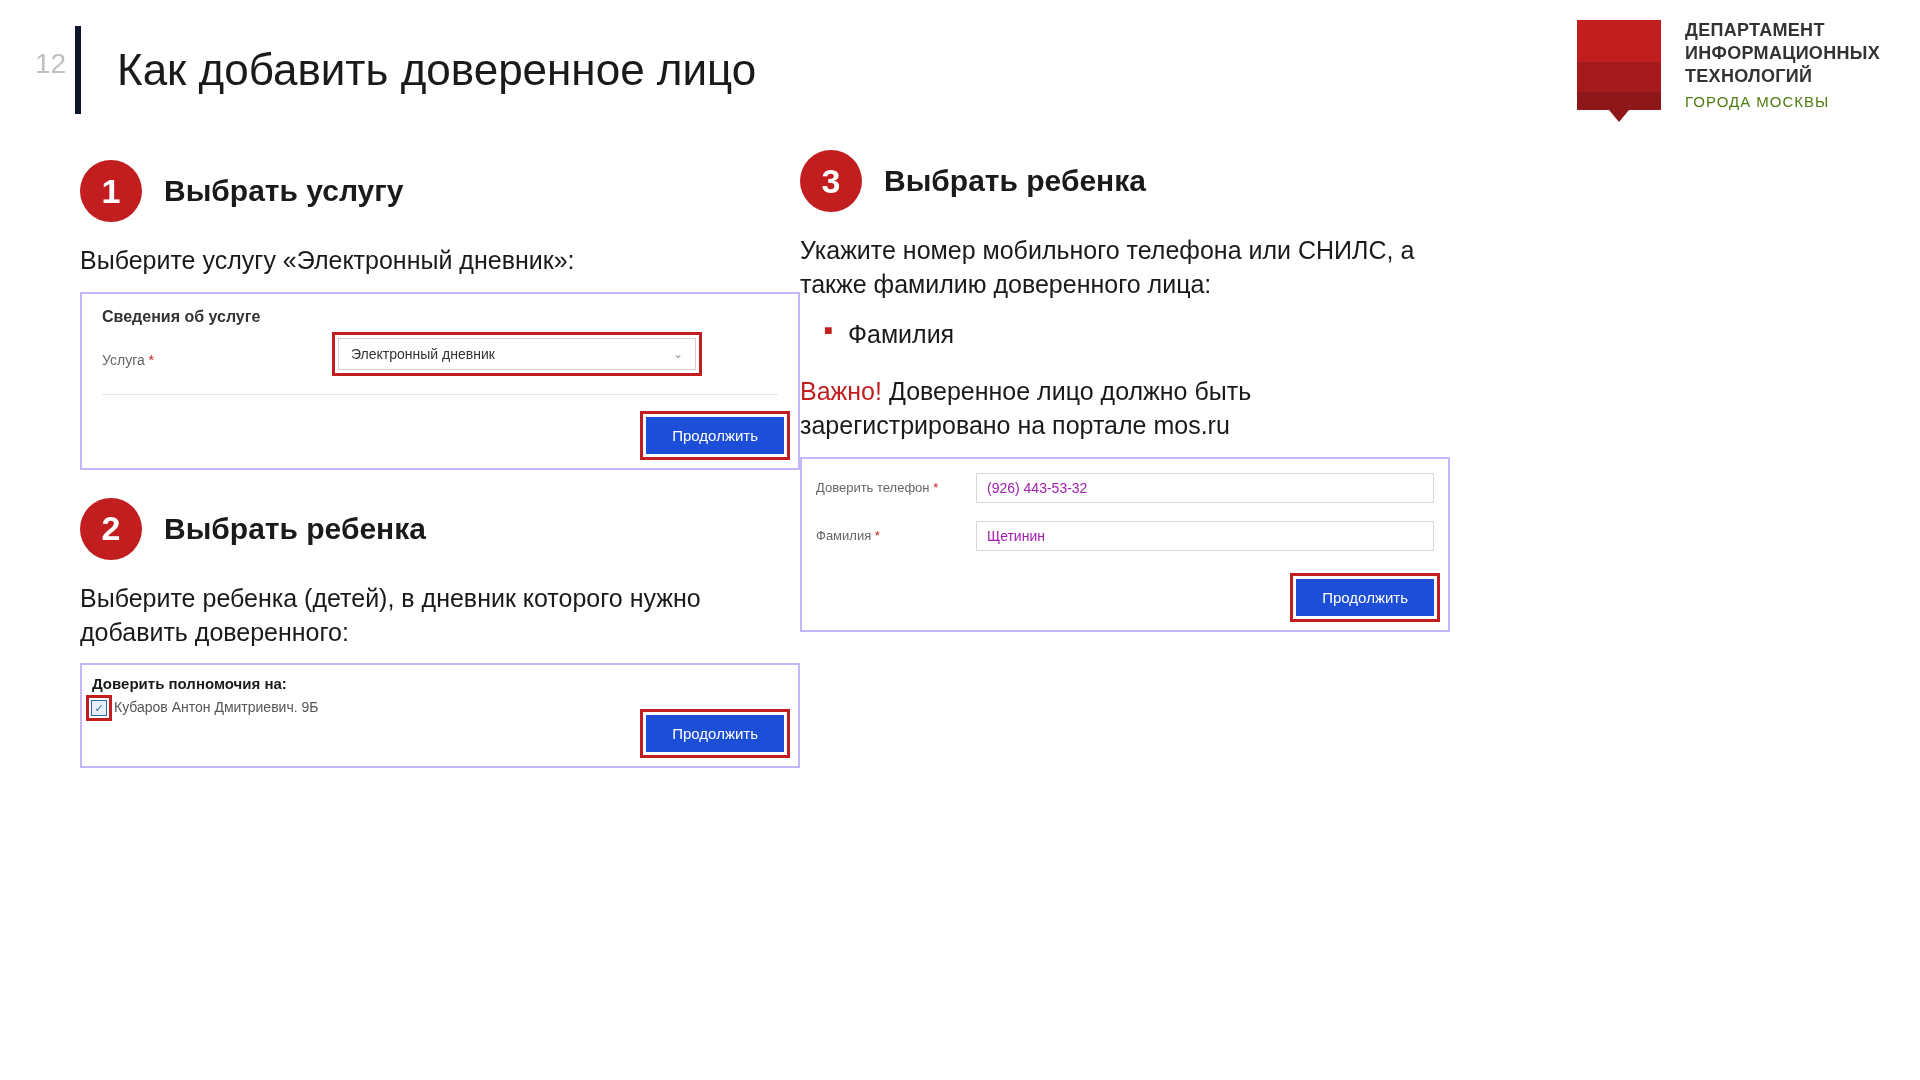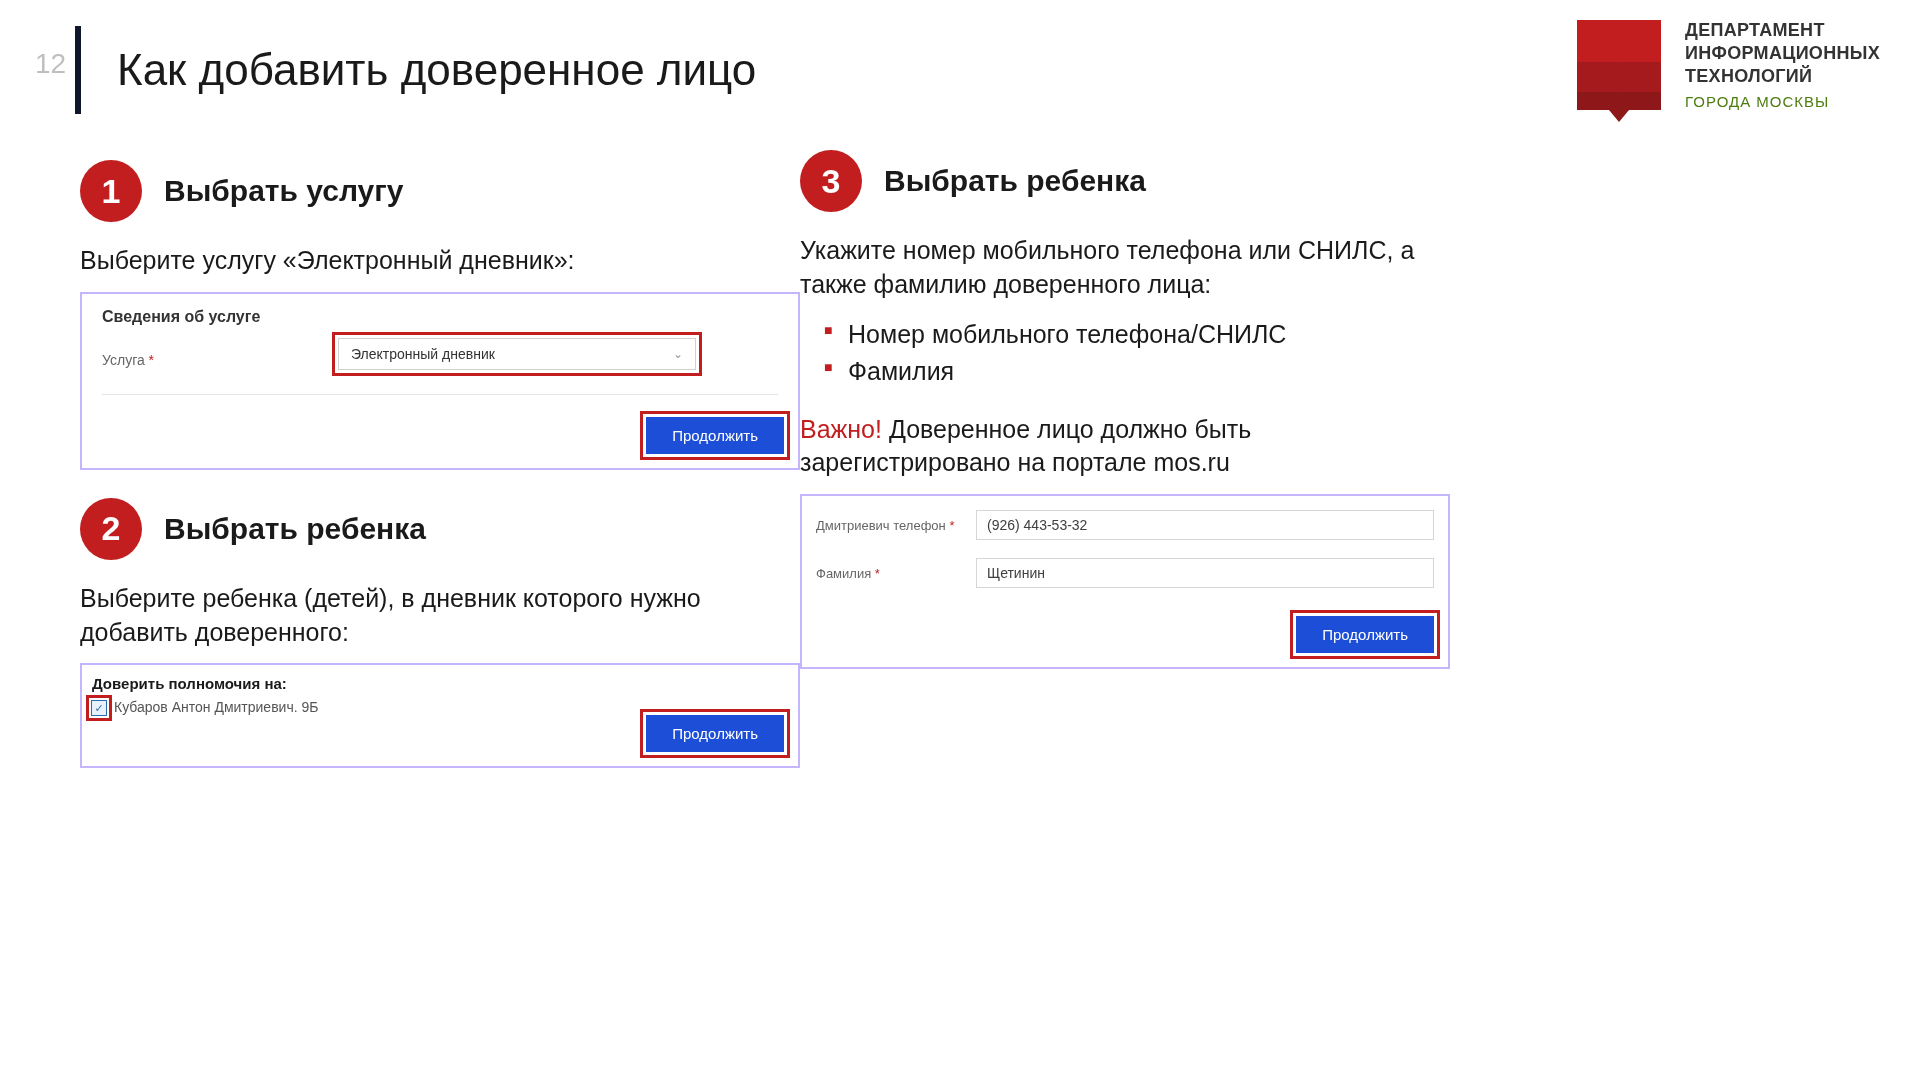--- a/index.html
+++ b/index.html
@@ -62,21 +62,21 @@
   .p2-check { width:16px; height:16px; border:1px solid #2b6cb0; background:#e8f1fb; display:flex; align-items:center; justify-content:center; color:#2b6cb0; font-size:11px; }
   .p2-row-text { position:absolute; left:32px; top:34px; font-size:14px; color:#555; }
   .p2-btn-wrap { position:absolute; right:8px; bottom:8px; border:3px solid #c21e20; padding:3px; }
 
   
   .p3 { height: 175px; position:relative; margin-top:6px; }
   .p3-row { position:absolute; left:14px; right:14px; display:flex; align-items:center; }
   .p3-row1 { top:14px; }
   .p3-row2 { top:62px; }
   .p3-label { width:160px; font-size:13px; color:#666; }
-  .p3-input { flex:1; border:1px solid #d6d6d6; height:30px; padding:0 10px; font-size:14px; color:#404040; display:flex; align-items:center; }
+  .p3-input { flex:1; border:1px solid #d6d6d6; height:30px; padding:0 10px; font-size:14px; color:#a21caf; display:flex; align-items:center; }
   .p3-btn-wrap { position:absolute; right:8px; bottom:8px; border:3px solid #c21e20; padding:3px; }
 </style>
 </head>
 <body>
 
 <div class="page-num">12</div>
 <div class="title-bar">
   <h1 class="page-title">Как добавить доверенное лицо</h1>
 </div>
 
@@ -142,31 +142,30 @@
   </div>
 </div>
 
 <div class="col-right">
   <div class="step-head">
     <div class="circle">3</div>
     <div class="step-title">Выбрать ребенка</div>
   </div>
   <div class="step-desc">Укажите номер мобильного телефона или СНИЛС, а также фамилию доверенного лица:</div>
   <ul class="bullets">
-    <li>Номер мобильного телефона/СНИЛС</li>
     <li>Фамилия</li>
   </ul>
   <div class="step-desc">
     <span class="important">Важно!</span><span> Доверенное лицо должно быть зарегистрировано на портале mos.ru</span>
   </div>
 
   <div class="panel p3">
     <div class="p3-row p3-row1">
       <div class="p3-label">
-        <span>Дмитриевич телефон</span> <span class="asterisk">*</span>
+        <span>Доверить телефон</span> <span class="asterisk">*</span>
       </div>
       <div class="p3-input">(926) 443-53-32</div>
     </div>
     <div class="p3-row p3-row2">
       <div class="p3-label">
         <span>Фамилия</span> <span class="asterisk">*</span>
       </div>
       <div class="p3-input">Щетинин</div>
     </div>
     <div class="p3-btn-wrap">

